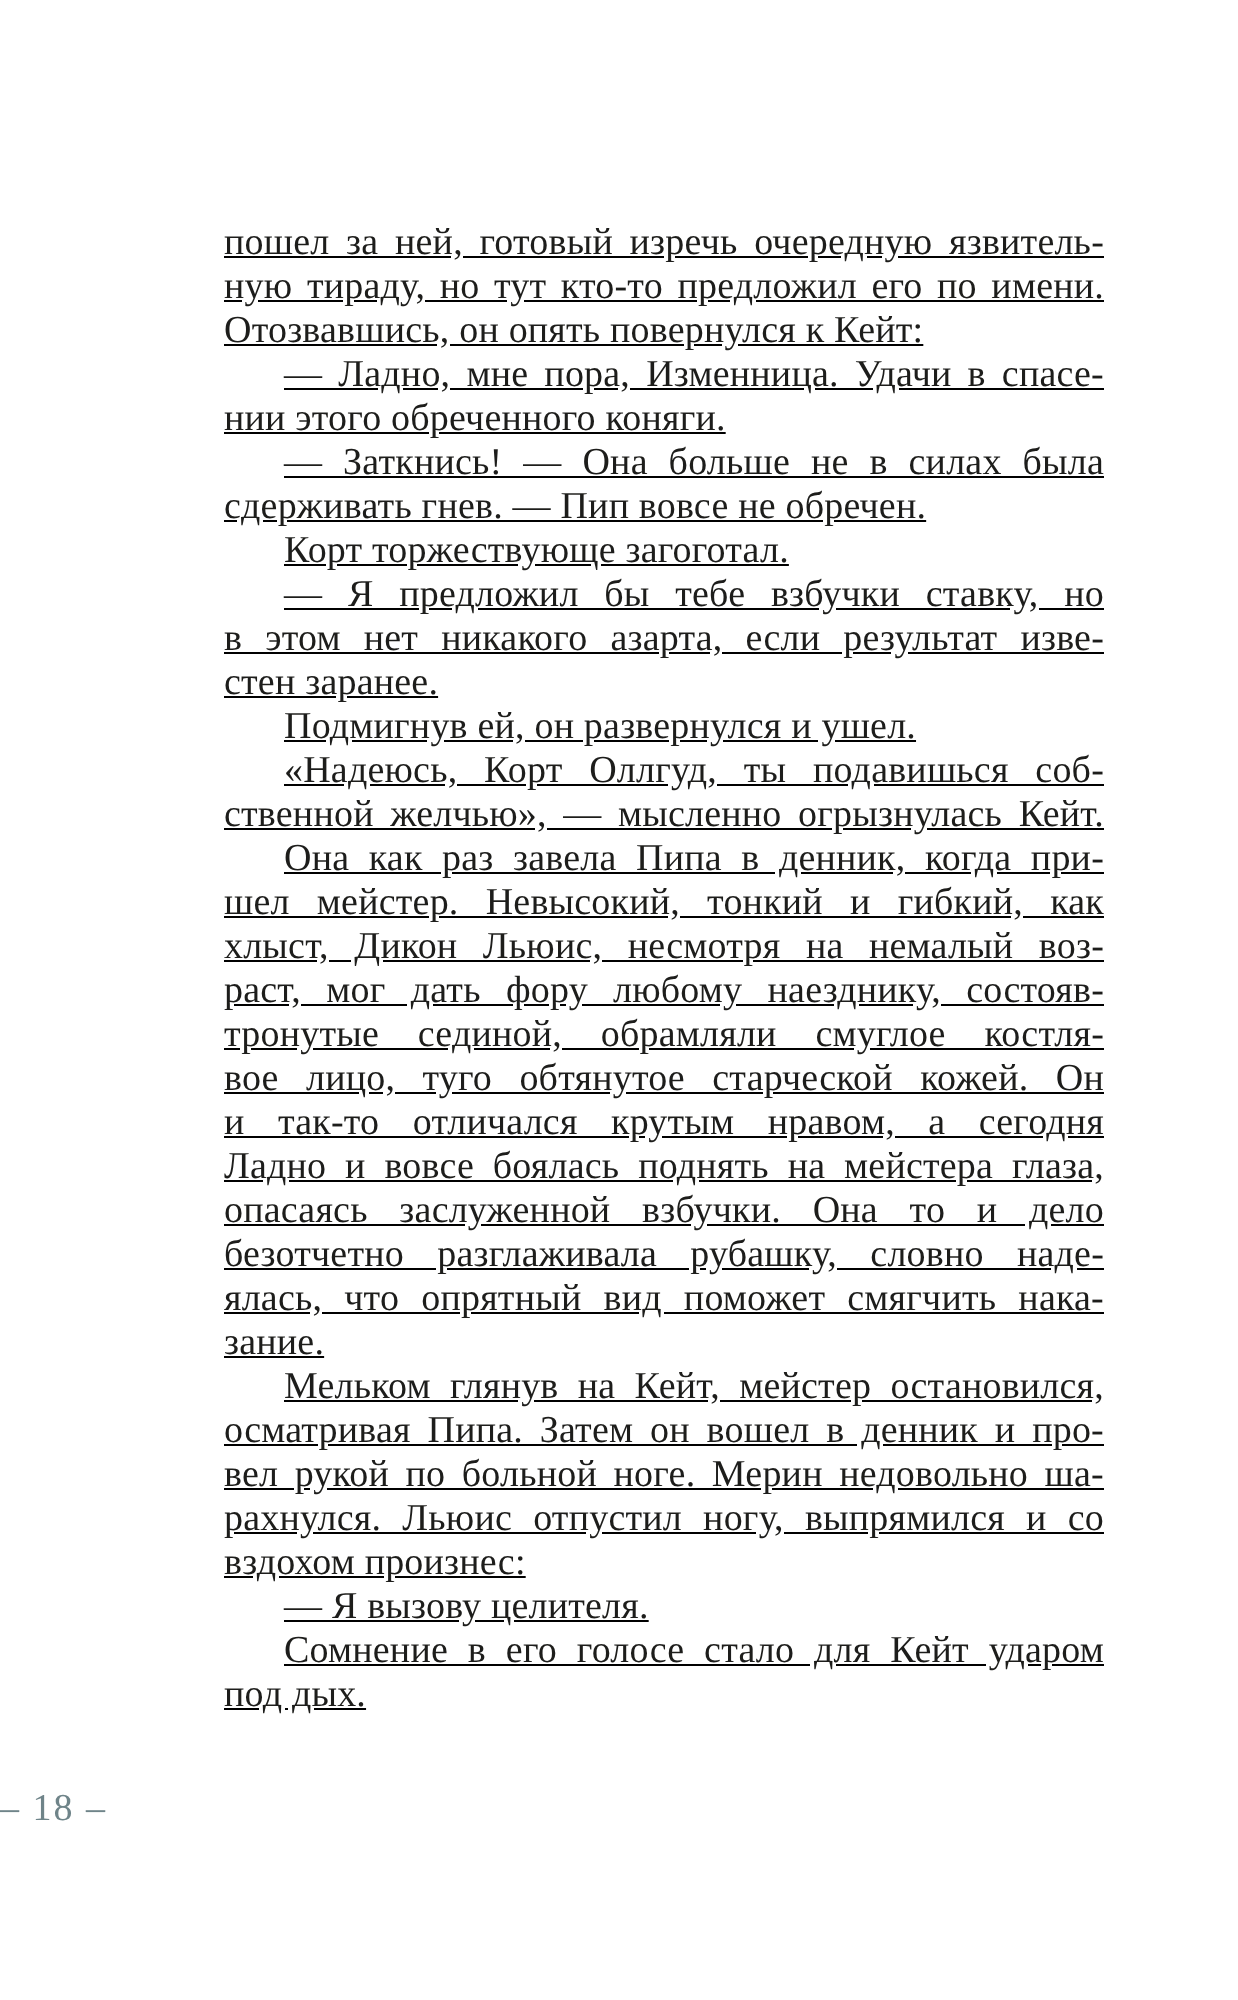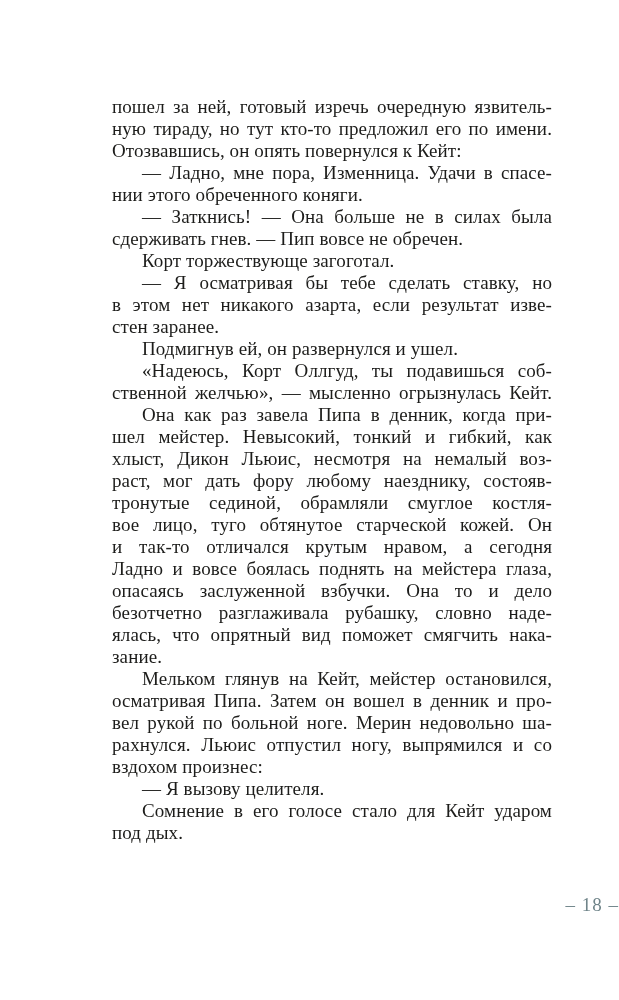--- a/index.html
+++ b/index.html
@@ -11,22 +11,23 @@
     position: relative;
     width: 619px;
     height: 1000px;
     background: #ffffff;
     font-family: "Liberation Serif", "DejaVu Serif", serif;
     overflow: hidden;
   }
   .text-block {
     position: absolute;
     left: 112px;
-    top: 96px;
+    top: 111px;
     width: 440px;
+    text-decoration: underline;
   }
   .line {
     font-size: 19px;
     line-height: 22px;
     color: #1d1d1b;
     text-align: justify;
     text-align-last: justify;
     letter-spacing: 0.1px;
   }
   .line.nojust {
@@ -34,21 +35,21 @@
     text-align-last: left;
   }
   .line.indent {
     text-indent: 30px;
   }
   .footer {
     position: absolute;
     top: 893px;
     left: 0;
     width: 619px;
-    text-align: right;
+    text-align: left;
   }
   .page-number {
     font-size: 19px;
     line-height: 24px;
     color: #6f8489;
     letter-spacing: 1px;
   }
 </style>
 </head>
 <body>
@@ -56,21 +57,21 @@
 <div class="page">
   <div class="text-block" id="text-block">
       <div class="line">пошел за ней, готовый изречь очередную язвитель-</div>
       <div class="line">ную тираду, но тут кто-то предложил его по имени.</div>
       <div class="line nojust">Отозвавшись, он опять повернулся к Кейт:</div>
       <div class="line indent">— Ладно, мне пора, Изменница. Удачи в спасе-</div>
       <div class="line nojust">нии этого обреченного коняги.</div>
       <div class="line indent">— Заткнись! — Она больше не в силах была</div>
       <div class="line nojust">сдерживать гнев. — Пип вовсе не обречен.</div>
       <div class="line indent nojust">Корт торжествующе загоготал.</div>
-      <div class="line indent">— Я осматривая бы тебе сделать ставку, но</div>
+      <div class="line indent">— Я предложил бы тебе взбучки ставку, но</div>
       <div class="line">в этом нет никакого азарта, если результат изве-</div>
       <div class="line nojust">стен заранее.</div>
       <div class="line indent nojust">Подмигнув ей, он развернулся и ушел.</div>
       <div class="line indent">«Надеюсь, Корт Оллгуд, ты подавишься соб-</div>
       <div class="line">ственной желчью», — мысленно огрызнулась Кейт.</div>
       <div class="line indent">Она как раз завела Пипа в денник, когда при-</div>
       <div class="line">шел мейстер. Невысокий, тонкий и гибкий, как</div>
       <div class="line">хлыст, Дикон Льюис, несмотря на немалый воз-</div>
       <div class="line">раст, мог дать фору любому наезднику, состояв-</div>
       <div class="line">тронутые сединой, обрамляли смуглое костля-</div>

